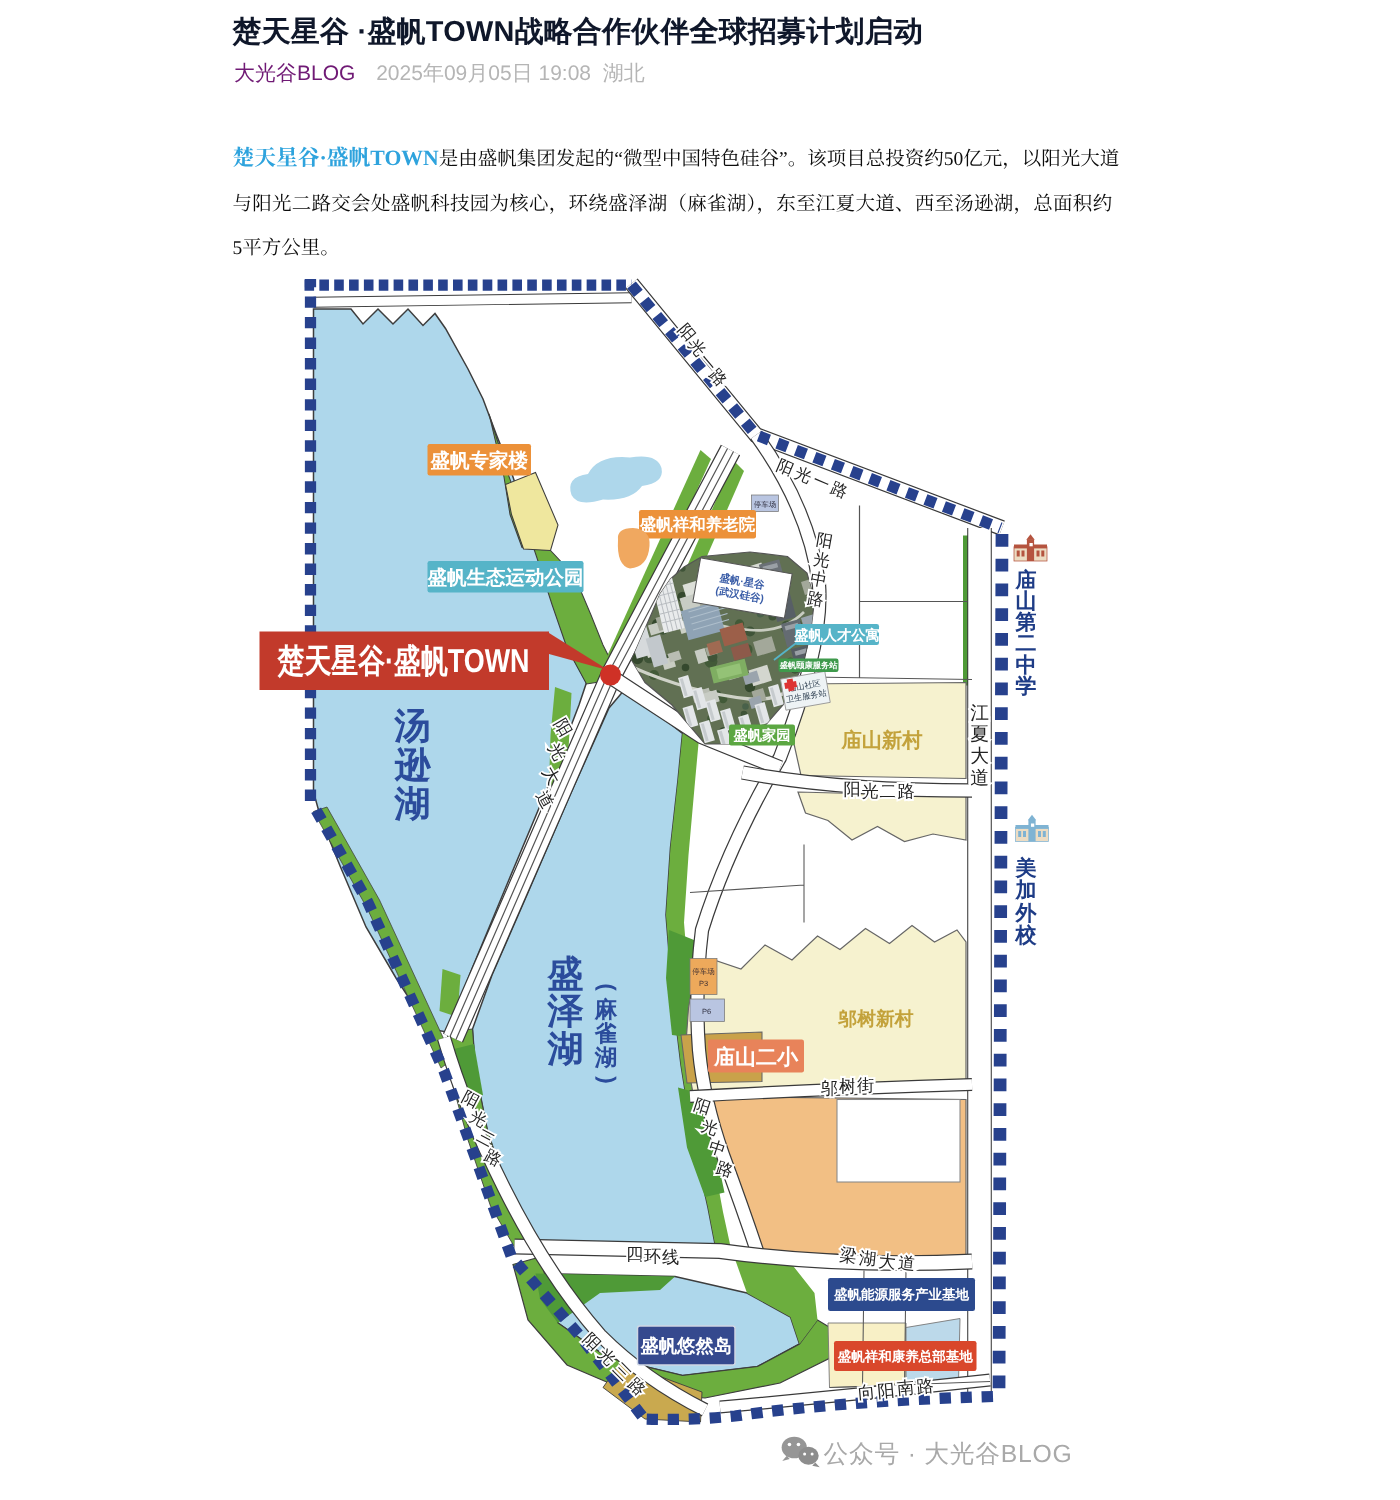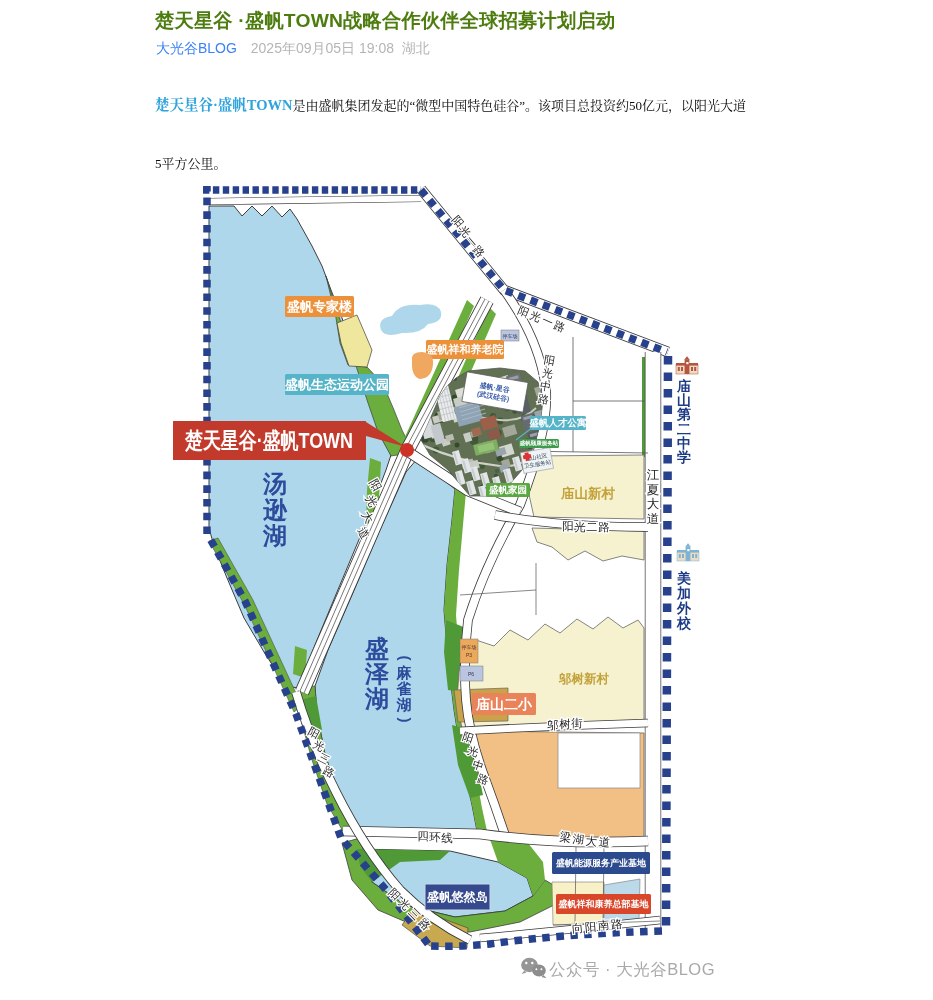--- a/index.html
+++ b/index.html
@@ -1,29 +1,29 @@
 <!DOCTYPE html>
 <html><head><meta charset="utf-8">
 <style>
 html,body{margin:0;padding:0;background:#fff;width:933px;height:1000px;overflow:hidden}
 body{font-family:"Liberation Sans",sans-serif;position:relative}
-.title{position:absolute;left:155px;top:7px;width:600px;font-size:19.25px;font-weight:700;color:#4d7c0f;letter-spacing:0.2px}
+.title{position:absolute;left:155px;top:7px;width:600px;font-size:19.25px;font-weight:700;color:#0f172a;letter-spacing:0.2px}
 .meta{position:absolute;left:156px;top:40px;font-size:14px;color:#b5b5b5}
-.meta a{color:#3b82f6;text-decoration:none;margin-right:10px}
+.meta a{color:#701a75;text-decoration:none;margin-right:10px}
 .para{position:absolute;left:155px;top:91px;width:592px;font-family:"Liberation Serif","Noto Serif CJK SC",serif;
  font-size:13px;line-height:29px;color:#0c0c0c;white-space:nowrap}
 .para .l2{letter-spacing:0.18px}
 .para .q{font-family:"Liberation Serif",serif}
 .para b{color:#2ea3dd;font-weight:700}
 svg{position:absolute;left:0;top:0}
 </style></head><body>
 <div class="title">楚天星谷 ·盛帆TOWN战略合作伙伴全球招募计划启动</div>
 <div class="meta"><a>大光谷BLOG</a> <span>2025年09月05日 19:08&nbsp;&nbsp;湖北</span></div>
 <div class="para"><span style="font-size:14.5px"><b>楚天星谷<span class="q">·</span>盛帆TOWN</b></span>是由盛帆集团发起的<span class="q">“</span>微型中国特色硅谷<span class="q">”</span>。该项目总投资约50亿元，以阳光大道<br>
-<br>
+<span class="l2">与阳光二路交会处盛帆科技园为核心，环绕盛泽湖（麻雀湖），东至江夏大道、西至汤逊湖，总面积约</span><br>
 5平方公里。</div>
 <svg width="933" height="1000" viewBox="0 0 933 1000">
 
 <path d="M209,206 L234,206 L242,216 L252,206 L262,216 L272,206 L282,217 L290,209 L297,219
  L312,246 L322,266 L331,290 L341,315 L351,345 L361,375 L370,405 L379,433 L391,455
  L386,470 L363,530 L337,592 L315,645 L298,688
  L286,686 L264,652 L244,618 L227,578 L214,546 L209,528 Z" fill="#aed7eb" stroke="#3d3d3d" stroke-width="1"></path>
 <path d="M417,459 L455,489 L452,520 L447,565 L444,610 L448,660 L454,710 L462,760 L472,805 L477,831
  L356,829 L340,799 L325,754 L317,714 L315,686 L328,650 L352,595 L380,530 L406,472 Z" fill="#aed7eb" stroke="#3d3d3d" stroke-width="1"></path>
 <path d="M357,849 L450,851 L498,862 L527,878 L533,896 L505,911 L455,917 L405,905 L372,882 Z" fill="#aed7eb" stroke="#3d3d3d" stroke-width="1"></path>

